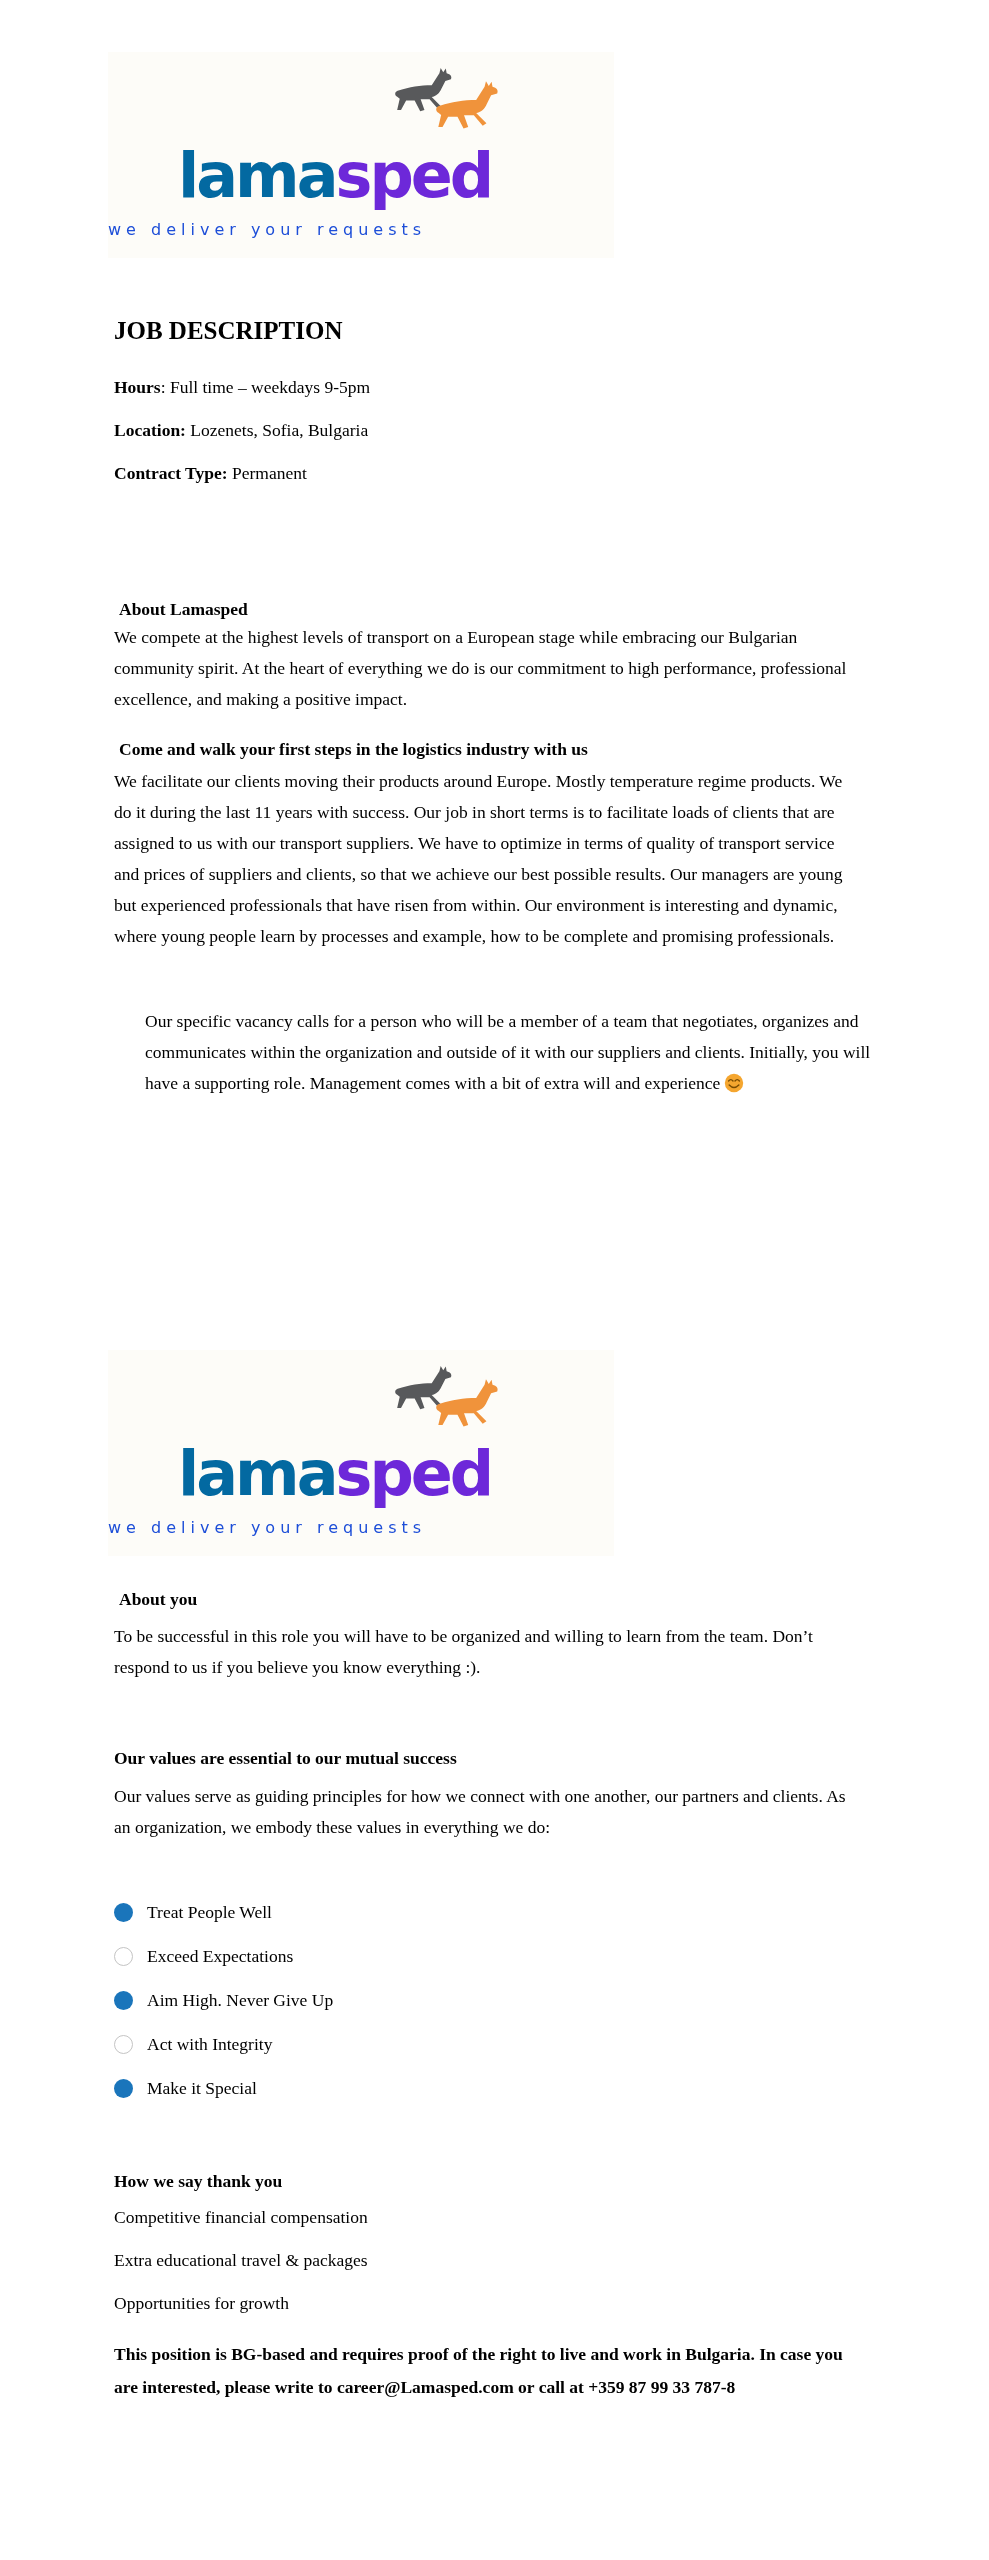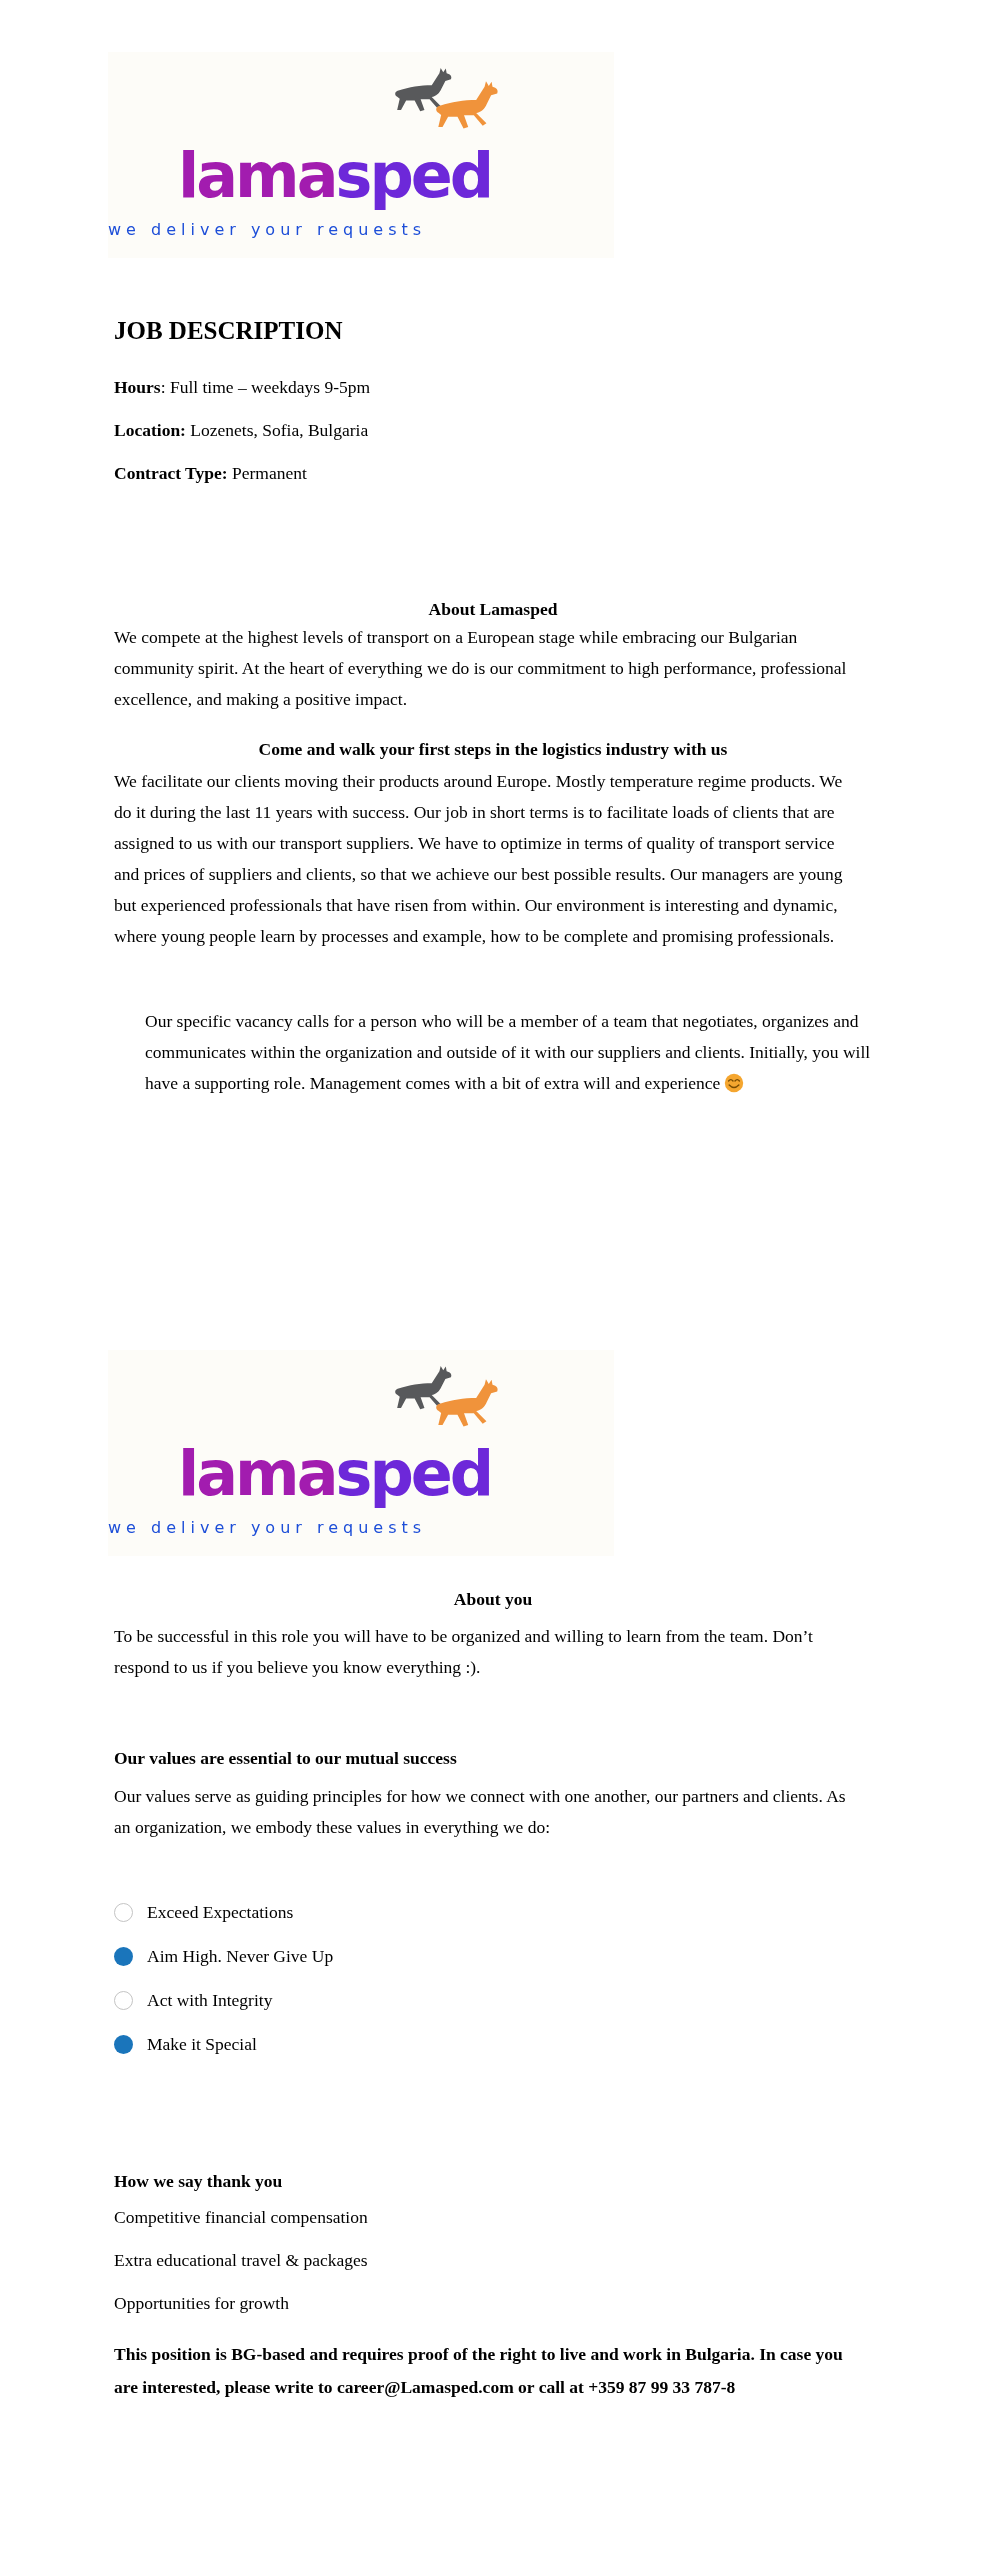--- a/index.html
+++ b/index.html
@@ -13,33 +13,33 @@
   .logo-box{
     position:absolute;left:108px;width:506px;height:206px;
     background:#fdfcf8;
   }
   .llamas{position:absolute;left:282px;top:14px;width:130px;height:82px;}
   .logo-word{
     position:absolute;left:70px;top:92px;
     font-family:"DejaVu Sans", sans-serif;font-weight:700;
     font-size:62px;line-height:64px;letter-spacing:-3px;white-space:nowrap;
   }
-  .word-gray{color:#a21caf;}
+  .word-gray{color:#0369a1;}
   .word-orange{color:#6d28d9;}
   .logo-tagline{
     position:absolute;left:0;top:168px;width:100%;text-align:left;
     font-family:"DejaVu Sans", sans-serif;font-size:16px;letter-spacing:5px;
     color:#1d4ed8;white-space:nowrap;
   }
 
   
   .txt{left:114px;width:748px;font-size:17.5px;line-height:31px;}
   .doc-title{left:114px;font-size:25px;font-weight:bold;line-height:30px;font-family:"Liberation Serif",serif;}
   .bold{font-weight:bold;}
-  .indent{padding-left:5px;text-align:center;}
+  .indent{padding-left:5px;}
   h1,h2,p,ul{margin:0;padding:0;}
 
   #logo1{top:52px;}
   #logo2{top:1350px;}
   #title{top:316px;}
 
   #details{top:378px;left:114px;width:748px;}
   .detail-row{height:18px;line-height:18px;margin-bottom:25px;font-size:17.5px;}
 
   #about-heading{top:594px;font-weight:bold;}
@@ -125,20 +125,24 @@
     <div class="logo-tagline">we deliver your requests</div>
   </div>
 
   <h2 id="aboutyou-heading" class="abs txt indent">About you</h2>
   <p id="aboutyou-body" class="abs txt">To be successful in this role you will have to be organized and willing to learn from the team. Don’t respond to us if you believe you know everything :).</p>
 
   <h2 id="values-heading" class="abs txt">Our values are essential to our mutual success</h2>
   <p id="values-intro" class="abs txt">Our values serve as guiding principles for how we connect with one another, our partners and clients. As an organization, we embody these values in everything we do:</p>
   <ul id="values-list" class="abs">
     <li class="value-item">
+        <span class="bullet filled"></span>
+        <span>Treat People Well</span>
+      </li>
+    <li class="value-item">
         <span class="bullet empty"></span>
         <span>Exceed Expectations</span>
       </li>
     <li class="value-item">
         <span class="bullet filled"></span>
         <span>Aim High. Never Give Up</span>
       </li>
     <li class="value-item">
         <span class="bullet empty"></span>
         <span>Act with Integrity</span>

